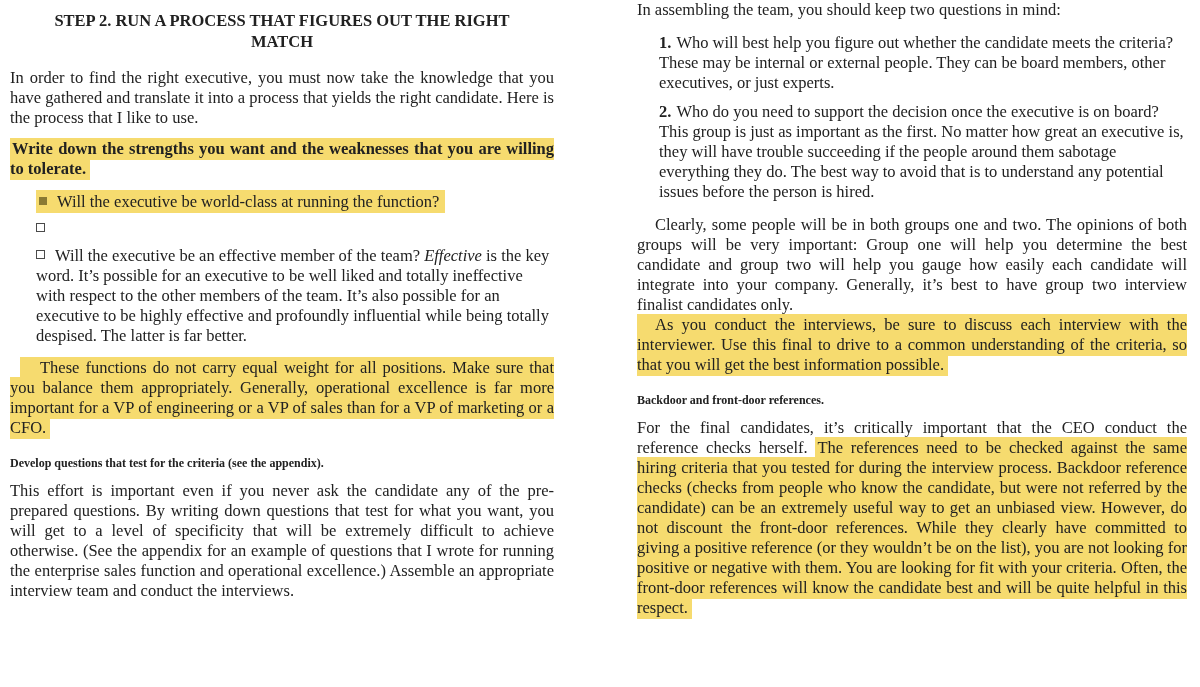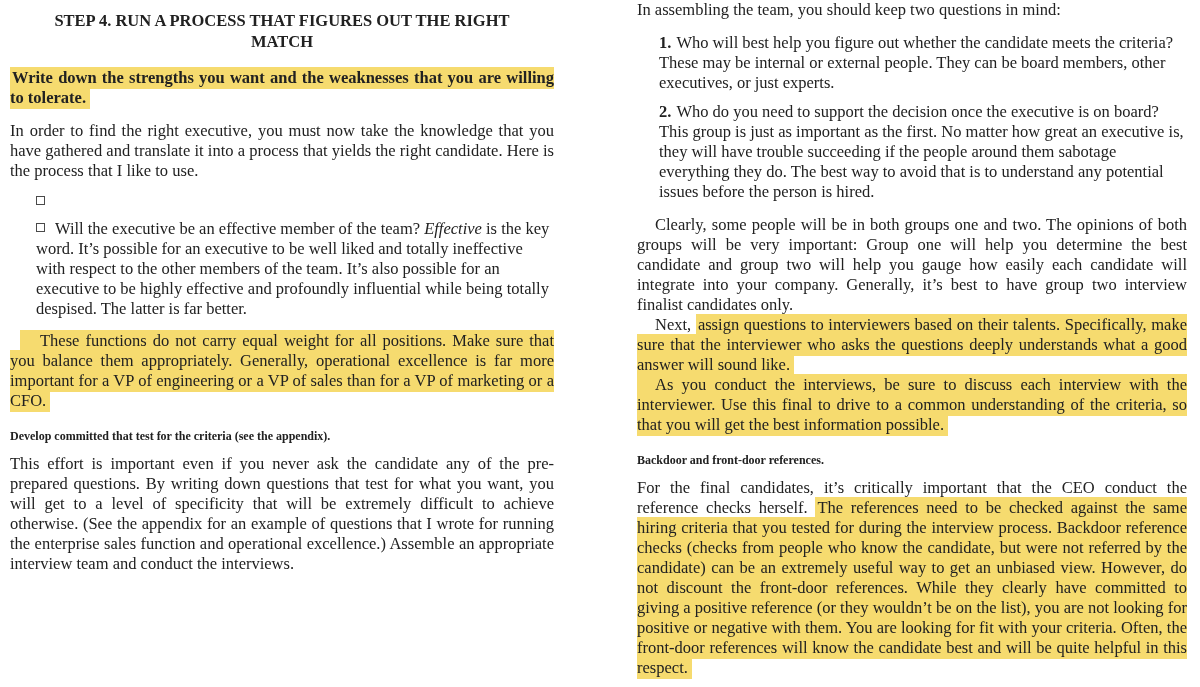--- a/index.html
+++ b/index.html
@@ -45,49 +45,49 @@
   .p-asyou mark { padding-left:18px; }
   .gap-after { margin-bottom:13px; }
   i { font-style:italic; }
 </style>
 </head>
 <body>
 
 <div class="page">
 
   <div class="col col-left">
-    <h2 class="title">STEP 4. RUN A PROCESS THAT FIGURES OUT THE RIGHT MATCH</h2>
+    <h2 class="title">STEP 2. RUN A PROCESS THAT FIGURES OUT THE RIGHT MATCH</h2>
+
+    <p class="just">In order to find the right executive, you must now take the knowledge that you have gathered and translate it into a process that yields the right candidate. Here is the process that I like to use.</p>
 
     <p class="just hl-head gap-after"><mark>Write down the strengths you want and the weaknesses that you are willing to tolerate.</mark></p>
 
-    <p class="just">In order to find the right executive, you must now take the knowledge that you have gathered and translate it into a process that yields the right candidate. Here is the process that I like to use.</p>
-
 
     <div class="bullets">
+      <p class="bullet"><mark><span class="sq sq-filled"></span><span>Will the executive be world-class at running the function?</span></mark></p>
       <p class="bullet"><span class="sq sq-open"></span></p>
       <p class="bullet last"><span class="sq sq-open"></span><span>Will the executive be an effective member of the team? </span><i>Effective</i><span> is the key word. It’s possible for an executive to be well liked and totally ineffective with respect to the other members of the team. It’s also possible for an executive to be highly effective and profoundly influential while being totally despised. The latter is far better.</span></p>
     </div>
 
     <p class="just p-these"><mark>These functions do not carry equal weight for all positions. Make sure that you balance them appropriately. Generally, operational excellence is far more important for a VP of engineering or a VP of sales than for a VP of marketing or a CFO.</mark></p>
 
-    <h3 class="subhead">Develop committed that test for the criteria (see the appendix).</h3>
+    <h3 class="subhead">Develop questions that test for the criteria (see the appendix).</h3>
 
     <p class="just tight">This effort is important even if you never ask the candidate any of the pre-prepared questions. By writing down questions that test for what you want, you will get to a level of specificity that will be extremely difficult to achieve otherwise. (See the appendix for an example of questions that I wrote for running the enterprise sales function and operational excellence.) Assemble an appropriate interview team and conduct the interviews.</p>
   </div>
 
   <div class="col col-right">
     <p class="gap-after">In assembling the team, you should keep two questions in mind:</p>
 
     <p class="numitem"><span class="num">1.</span><span>Who will best help you figure out whether the candidate meets the criteria? These may be internal or external people. They can be board members, other executives, or just experts.</span></p>
 
     <p class="numitem gap-after"><span class="num">2.</span><span>Who do you need to support the decision once the executive is on board? This group is just as important as the first. No matter how great an executive is, they will have trouble succeeding if the people around them sabotage everything they do. The best way to avoid that is to understand any potential issues before the person is hired.</span></p>
 
     <p class="just indent flow">Clearly, some people will be in both groups one and two. The opinions of both groups will be very important: Group one will help you determine the best candidate and group two will help you gauge how easily each candidate will integrate into your company. Generally, it’s best to have group two interview finalist candidates only.</p>
 
-    <p class="just indent flow"><span>Next, </span><mark>assign questions to interviewers based on their talents. Specifically, make sure that the interviewer who asks the questions deeply understands what a good answer will sound like.</mark></p>
 
     <p class="just flow p-asyou"><mark>As you conduct the interviews, be sure to discuss each interview with the interviewer. Use this final to drive to a common understanding of the criteria, so that you will get the best information possible.</mark></p>
 
     <h3 class="subhead">Backdoor and front-door references.</h3>
 
     <p class="just tight"><span>For the final candidates, it’s critically important that the CEO conduct the reference checks herself. </span><mark>The references need to be checked against the same hiring criteria that you tested for during the interview process. Backdoor reference checks (checks from people who know the candidate, but were not referred by the candidate) can be an extremely useful way to get an unbiased view. However, do not discount the front-door references. While they clearly have committed to giving a positive reference (or they wouldn’t be on the list), you are not looking for positive or negative with them. You are looking for fit with your criteria. Often, the front-door references will know the candidate best and will be quite helpful in this respect.</mark></p>
   </div>
 
 </div>
 

